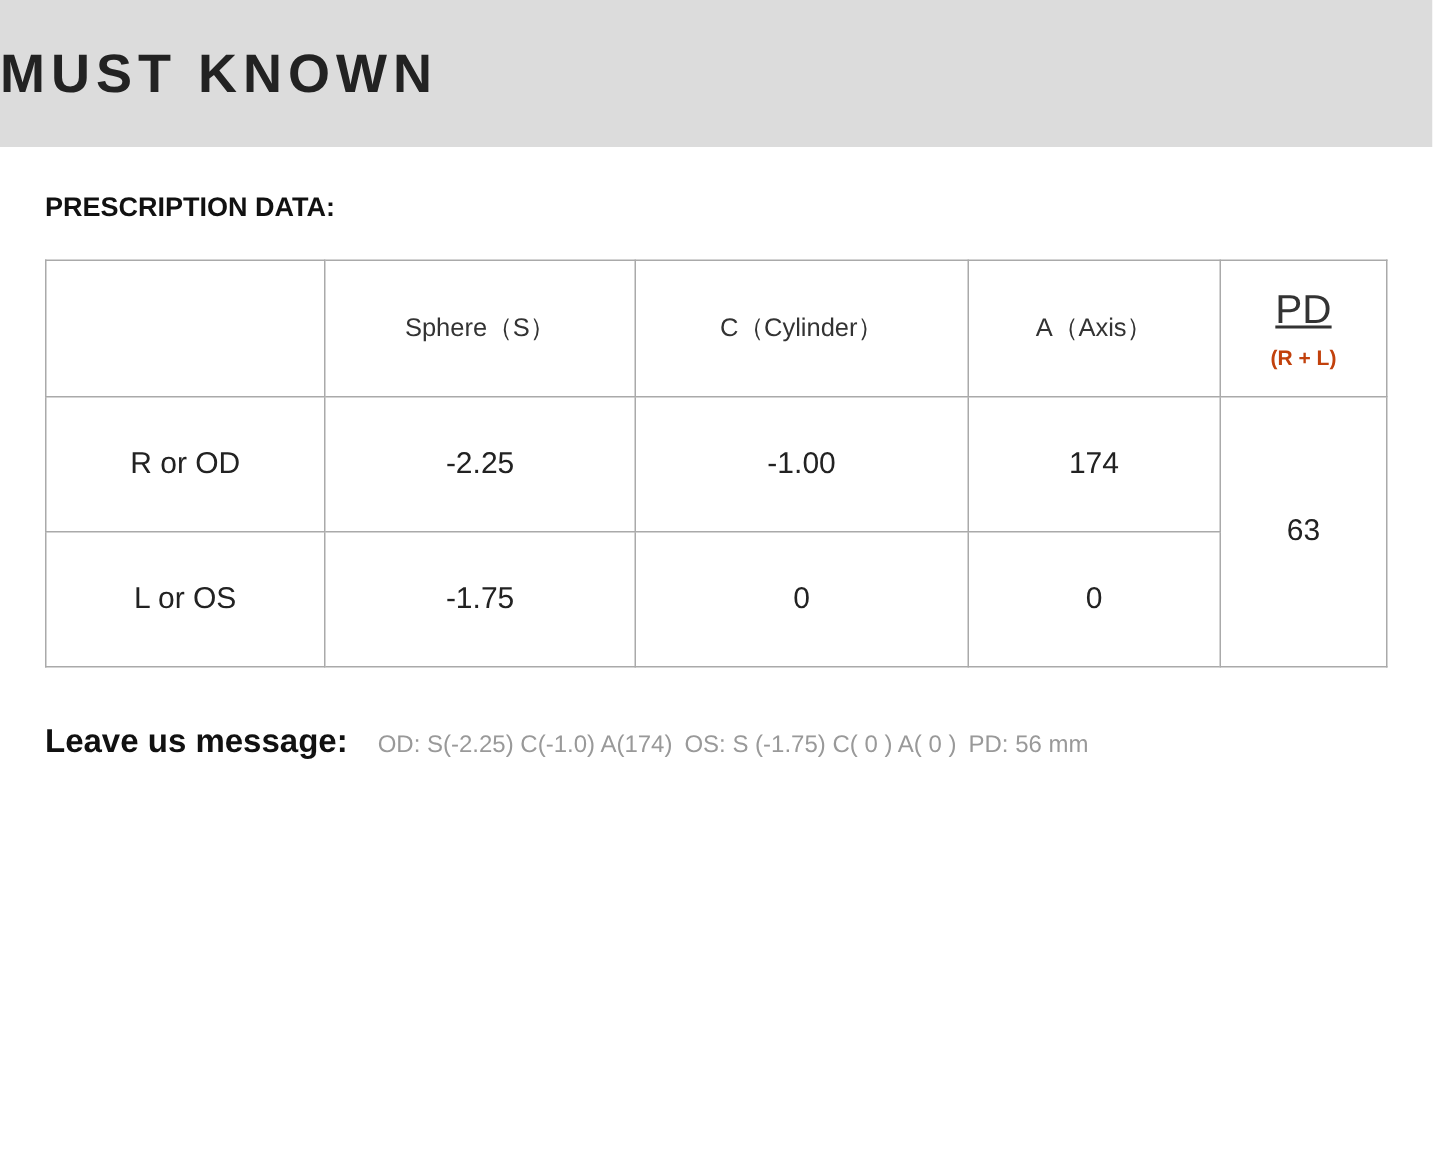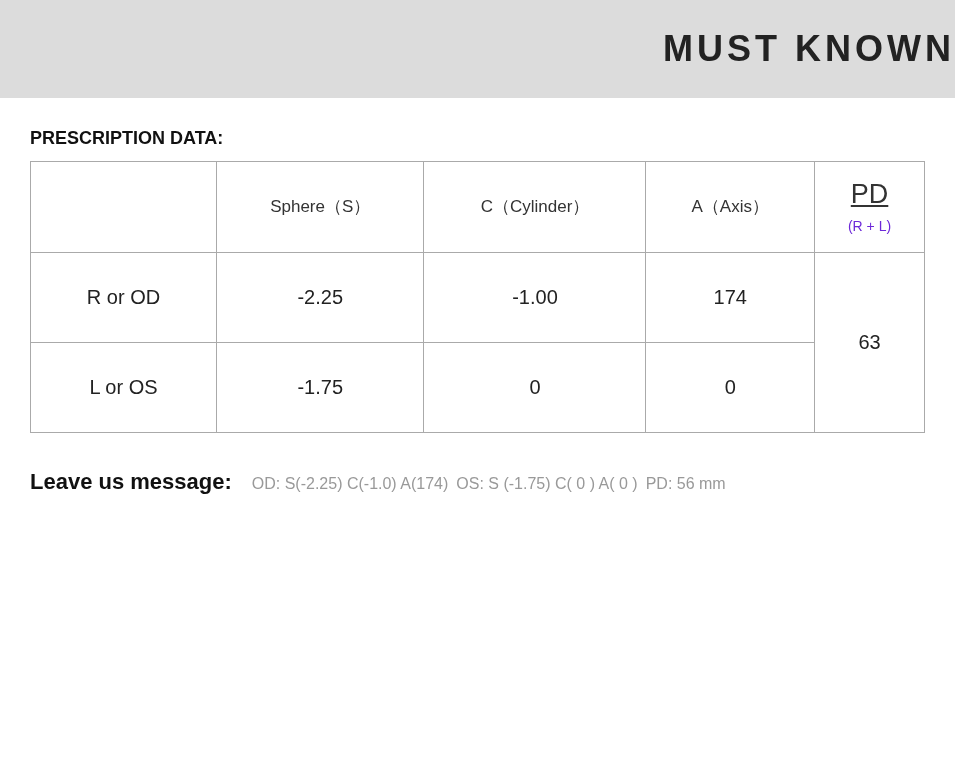--- a/index.html
+++ b/index.html
@@ -11,40 +11,40 @@
     body {
       width: 955px;
       height: 770px;
       background: #ffffff;
       font-family: Arial, sans-serif;
       overflow: hidden;
     }
 
     .header-bar {
       background: #dcdcdc;
-      text-align: right;
+      text-align: left;
       padding: 28px 0 28px 0;
       margin-bottom: 30px;
     }
 
     .header-title {
       font-size: 36px;
       font-weight: bold;
       letter-spacing: 4px;
       color: #222;
     }
 
     .content {
       padding: 0 30px;
     }
 
     .section-label {
       font-size: 18px;
       font-weight: bold;
-      margin-bottom: 12px;
+      margin-bottom: 24px;
       color: #111;
     }
 
     .prescription-table {
       width: 100%;
       border-collapse: collapse;
       border: 1px solid #b91c1c;
       margin-bottom: 36px;
     }
 
@@ -79,21 +79,22 @@
     }
 
     .pd-header .pd-main {
       font-size: 27px;
       display: block;
       text-decoration: underline;
     }
 
     .pd-header .pd-sub {
       font-size: 14px;
-      color: #6d28d9;
+      color: #c2410c;
+      font-weight: bold;
     }
 
     .pd-cell {
       font-size: 22px;
       vertical-align: middle;
     }
 
     .message-section {
       margin-top: 10px;
     }

